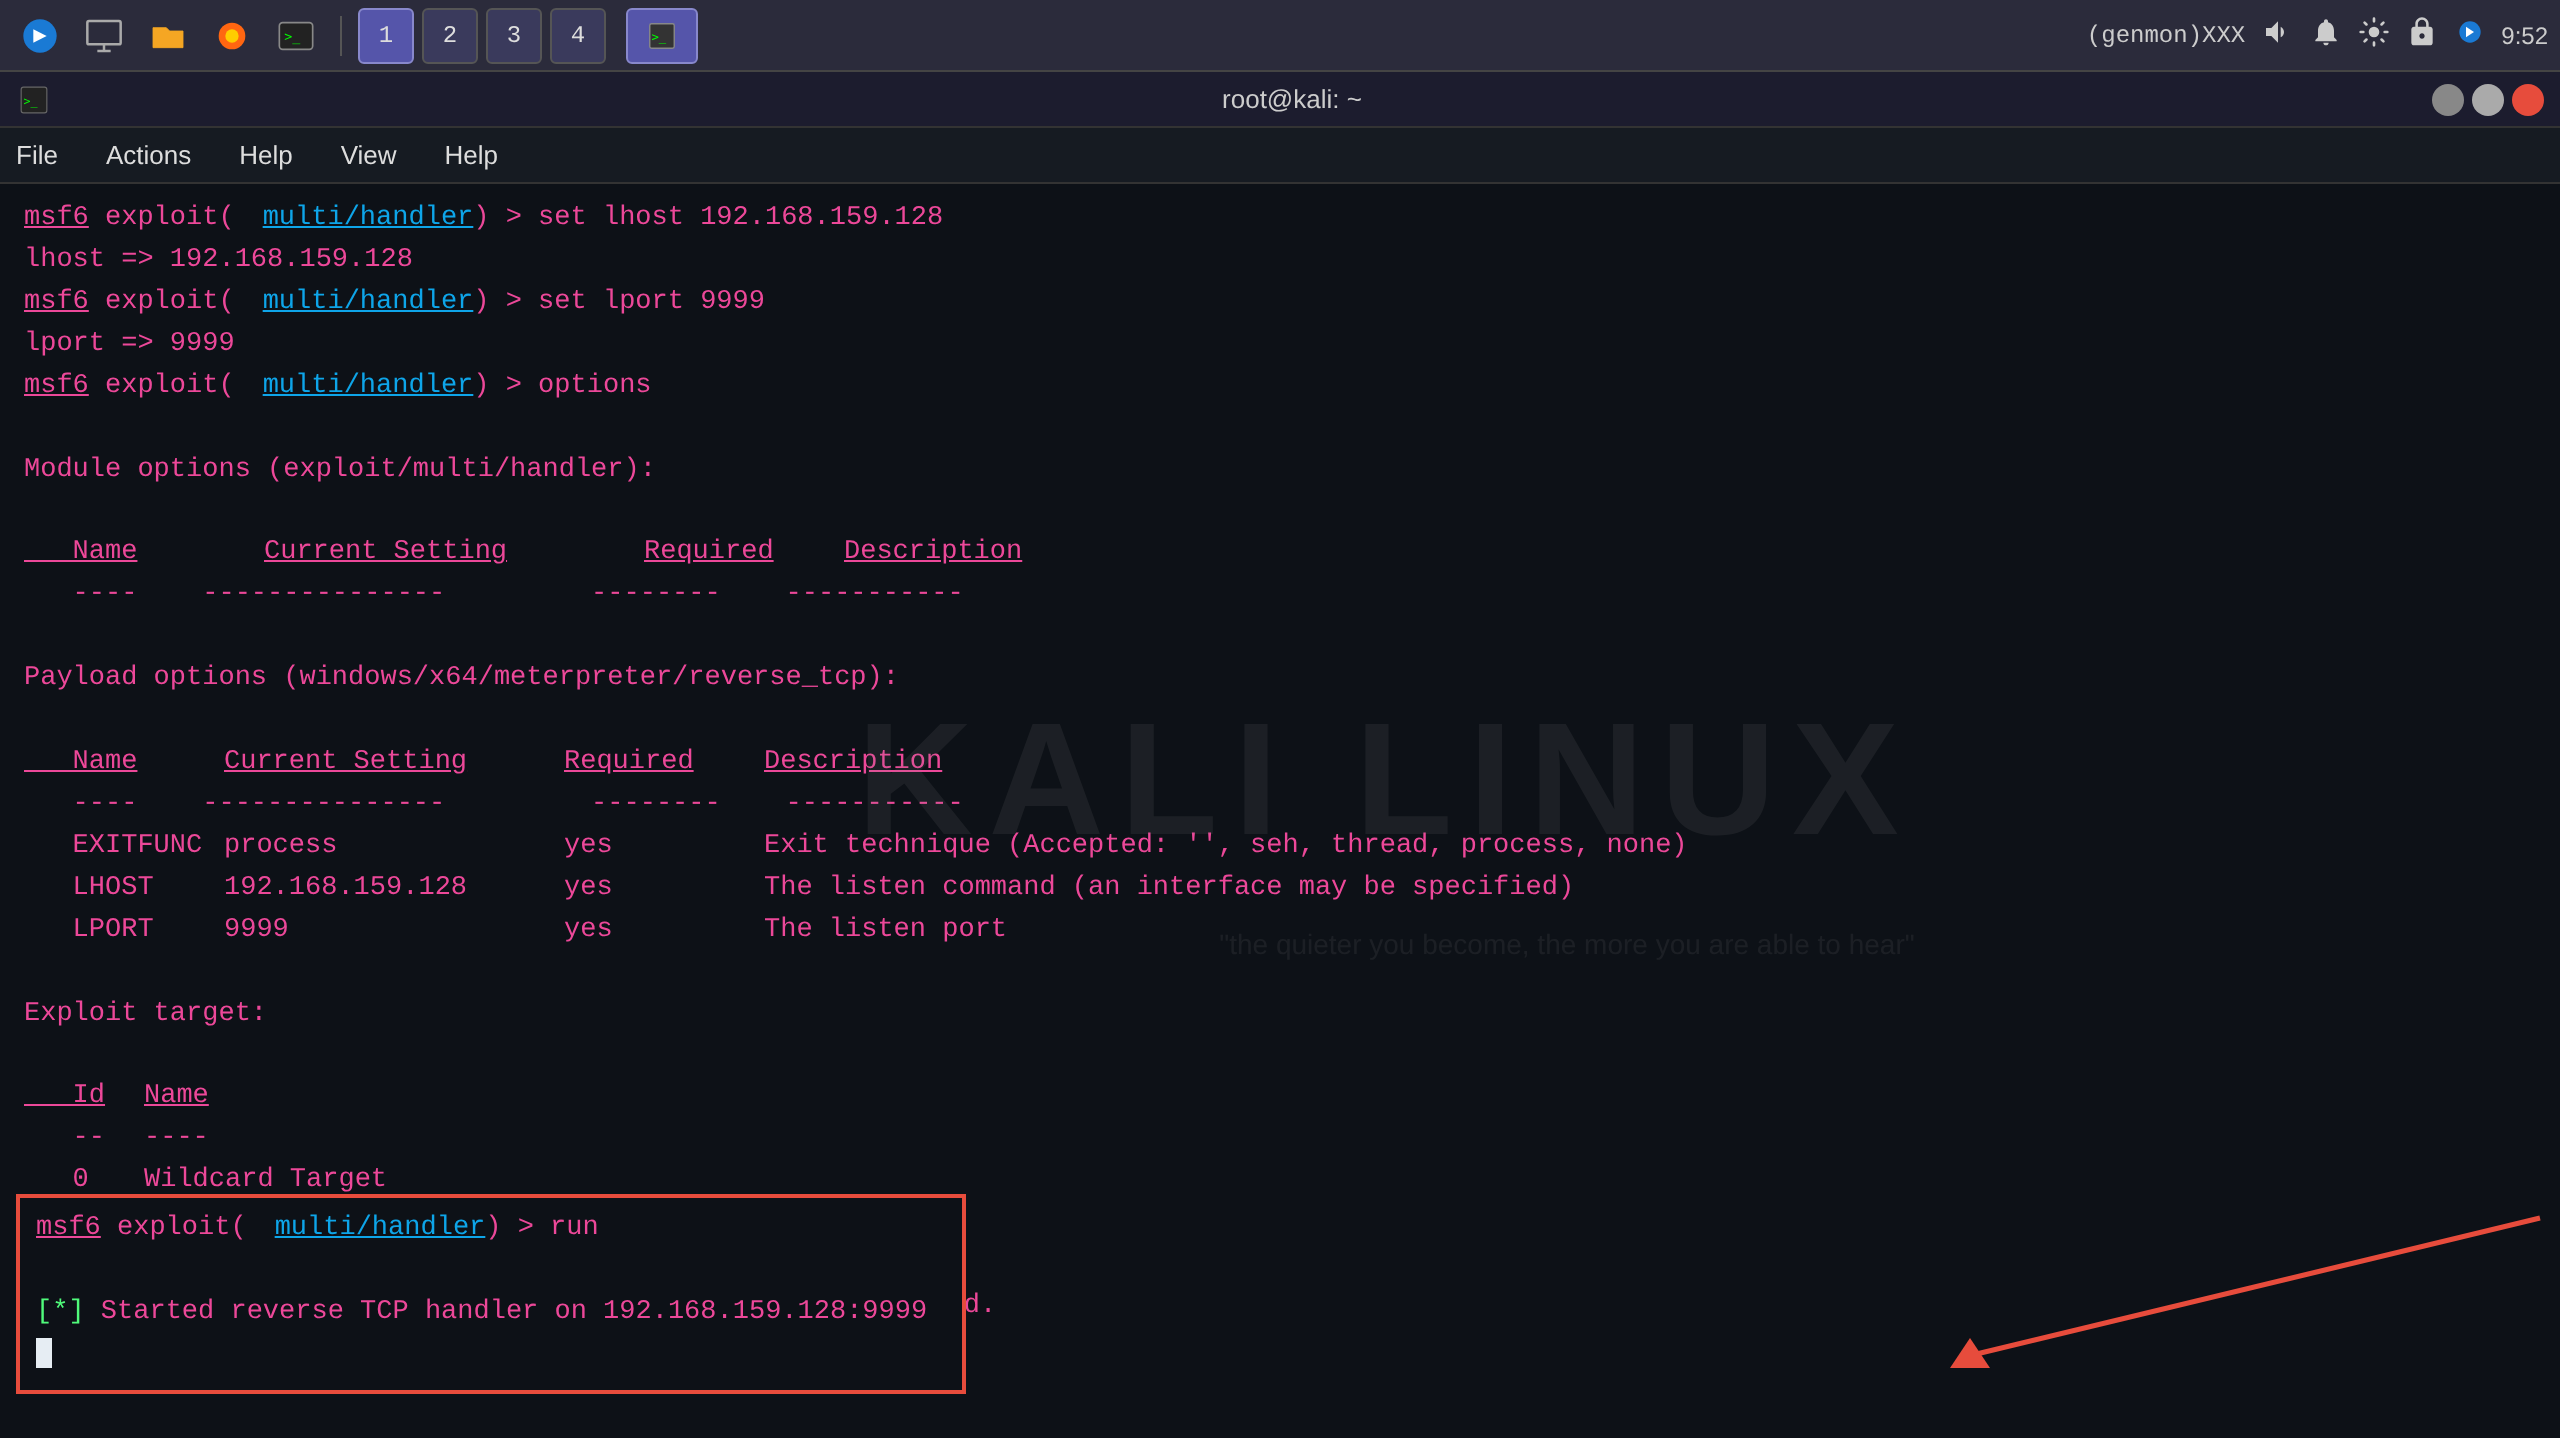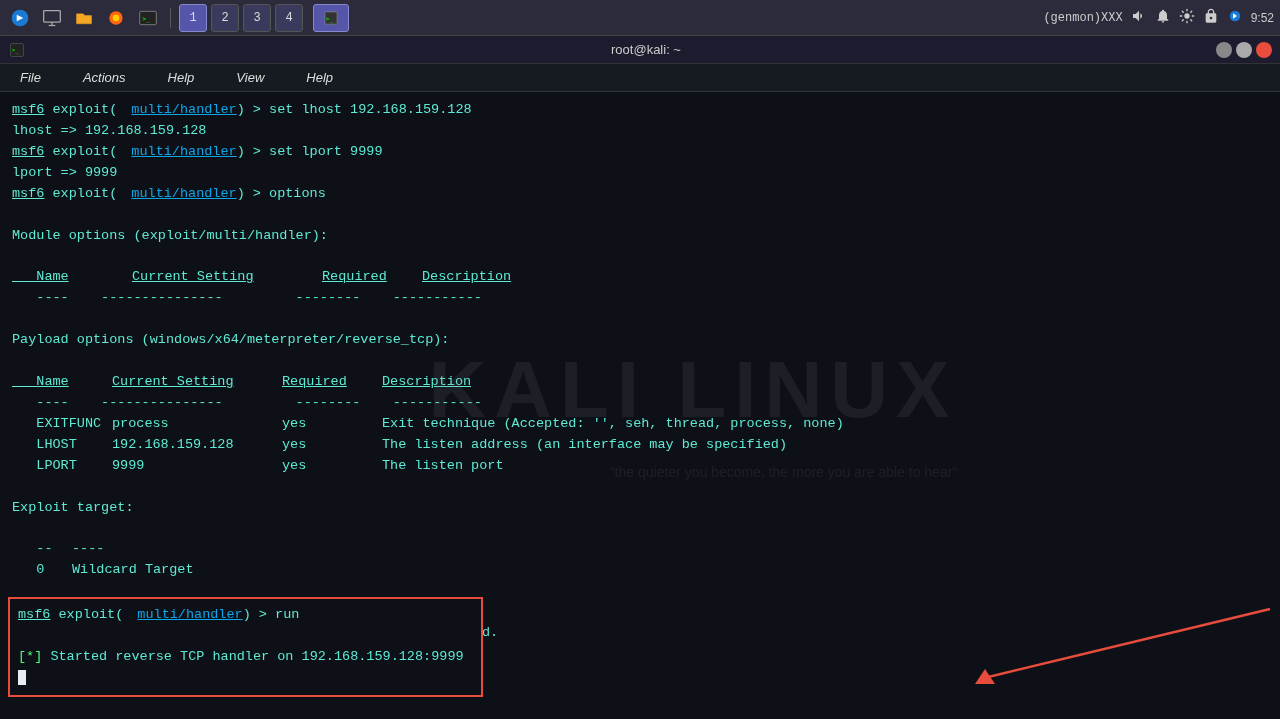--- a/index.html
+++ b/index.html
@@ -111,24 +111,23 @@
       align-items: center;
       justify-content: center;
     }
 
     
     #menu-bar {
       height: 28px;
       background: #161b22;
       display: flex;
       align-items: center;
-      padding: 0 16px;
-      gap: 34px;
+      padding: 0 4px;
+      gap: 16px;
       border-bottom: 1px solid #333;
-      font-style: italic;
     }
     .menu-item {
       color: #ddd;
       font-size: 13px;
       font-family: sans-serif;
       cursor: pointer;
       padding: 2px 4px;
     }
 
     
@@ -136,21 +135,21 @@
       flex: 1;
       background: #0d1117;
       padding: 8px 12px;
       overflow-y: auto;
       position: relative;
       font-size: 13.5px;
       line-height: 1.55;
     }
 
     
-    .c-white { color: #5eead4; }
+    .c-white { color: #ec4899; }
     .c-red { color: #0ea5e9; margin-left: 14px; }
     .c-green { color: #50fa7b; }
     .c-blue { color: #6699ff; }
     .c-underline { text-decoration: underline; }
 
     .line { display: block; color: #e6edf3; white-space: pre; }
 
     
     #highlight-box {
       position: absolute;
@@ -355,30 +354,31 @@
     <span class="line"><span class="c-white">Payload options (windows/x64/meterpreter/reverse_tcp):</span></span>
 
     <span class="line"> </span>
 
     <span class="line"><span class="c-white" style="display:inline-block;width:100px;text-decoration:underline;">   Name</span><span class="c-white" style="display:inline-block;width:170px;text-decoration:underline;">Current Setting</span><span class="c-white" style="display:inline-block;width:100px;text-decoration:underline;">Required</span><span class="c-white" style="text-decoration:underline;">Description</span></span>
 
     <span class="line"><span class="c-white">   ----    ---------------         --------    -----------</span></span>
 
     <span class="line"><span class="c-white" style="display:inline-block;width:100px;">   EXITFUNC</span><span class="c-white" style="display:inline-block;width:170px;">process</span><span class="c-white" style="display:inline-block;width:100px;">yes</span><span class="c-white">Exit technique (Accepted: '', seh, thread, process, none)</span></span>
 
-    <span class="line"><span class="c-white" style="display:inline-block;width:100px;">   LHOST</span><span class="c-white" style="display:inline-block;width:170px;">192.168.159.128</span><span class="c-white" style="display:inline-block;width:100px;">yes</span><span class="c-white">The listen address (an interface may be specified)</span></span>
+    <span class="line"><span class="c-white" style="display:inline-block;width:100px;">   LHOST</span><span class="c-white" style="display:inline-block;width:170px;">192.168.159.128</span><span class="c-white" style="display:inline-block;width:100px;">yes</span><span class="c-white">The listen command (an interface may be specified)</span></span>
 
     <span class="line"><span class="c-white" style="display:inline-block;width:100px;">   LPORT</span><span class="c-white" style="display:inline-block;width:170px;">9999</span><span class="c-white" style="display:inline-block;width:100px;">yes</span><span class="c-white">The listen port</span></span>
 
     <span class="line"> </span>
 
     <span class="line"><span class="c-white">Exploit target:</span></span>
 
     <span class="line"> </span>
 
+    <span class="line"><span class="c-white" style="display:inline-block;width:60px;text-decoration:underline;">   Id</span><span class="c-white" style="text-decoration:underline;">Name</span></span>
 
     <span class="line"><span class="c-white" style="display:inline-block;width:60px;">   --</span><span class="c-white">----</span></span>
 
     <span class="line"><span class="c-white" style="display:inline-block;width:60px;">   0</span><span class="c-white">Wildcard Target</span></span>
 
     <span class="line"> </span>
     <span class="line"> </span>
 
     <span class="line"><span class="c-white">View the full module info with the </span><span class="c-blue">info</span><span class="c-white">, or </span><span class="c-blue">info -d</span><span class="c-white"> command.</span></span>
 

